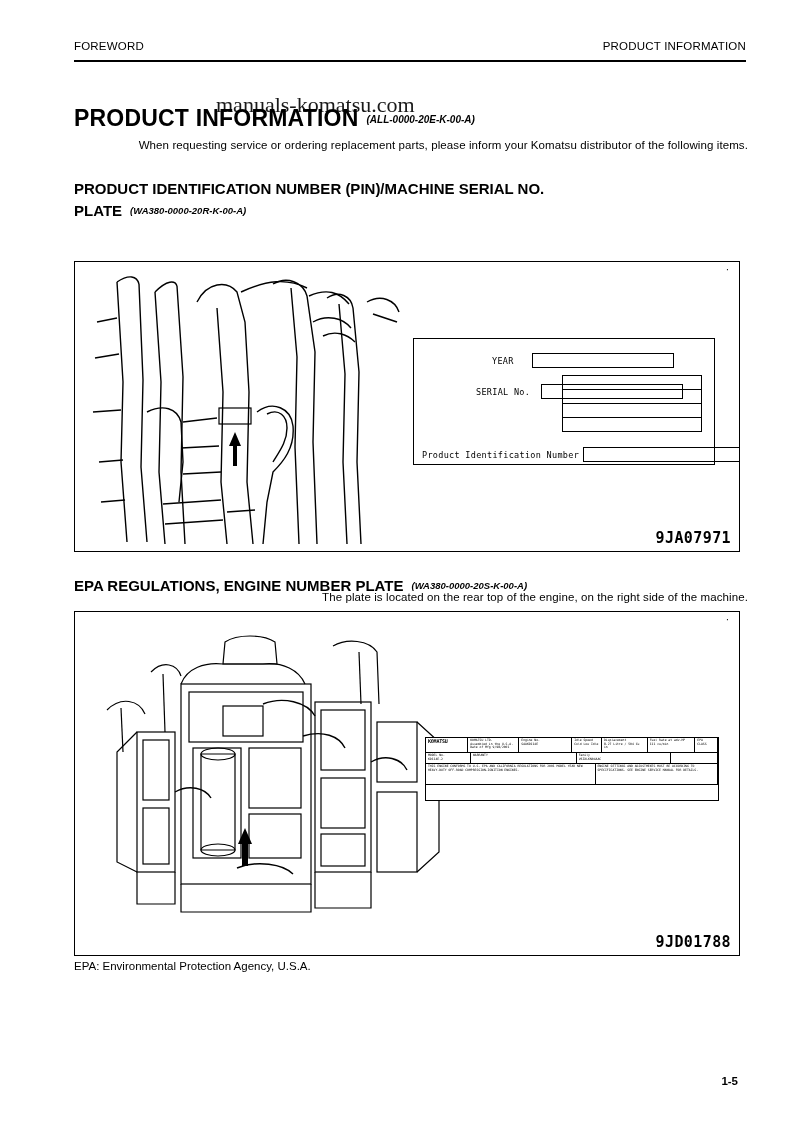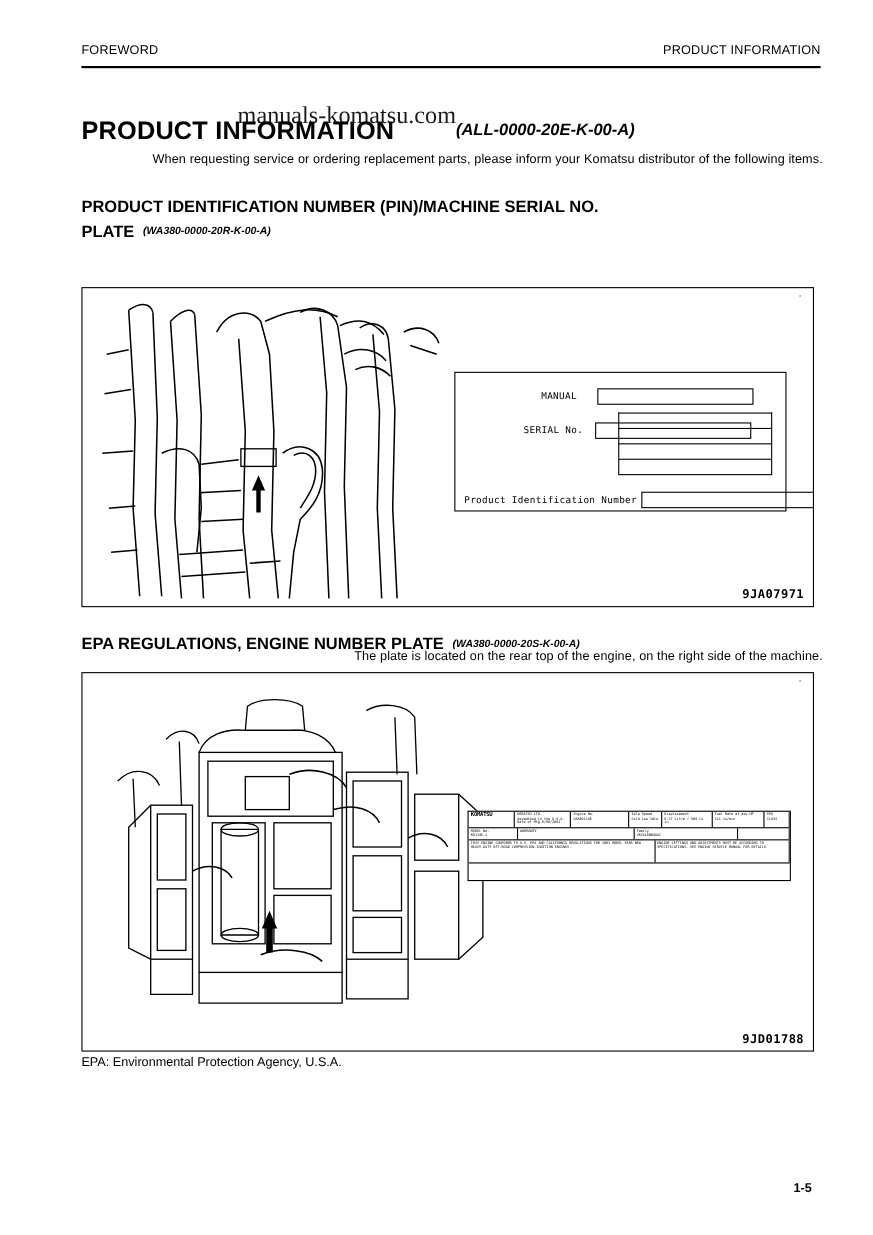--- a/index.html
+++ b/index.html
@@ -60,27 +60,26 @@
   .title-main {
     position: absolute;
     left: 74px;
     top: 105px;
     font-size: 23px;
     font-weight: bold;
     letter-spacing: 0.2px;
     white-space: nowrap;
   }
   .title-main .code {
-    font-size: 15px;
+    font-size: 10px;
     font-style: italic;
     font-weight: bold;
     letter-spacing: 0;
     padding-left: 8px;
     vertical-align: 3px;
-    margin-left: 48px;
   }
 
   .para {
     position: absolute;
     font-size: 11.5px;
     line-height: 15px;
     letter-spacing: 0.1px;
     text-align: right;
   }
   #intro-text {
@@ -127,21 +126,21 @@
   #fig-epa {
     left: 74px;
     top: 611px;
     width: 664px;
     height: 343px;
   }
   .fig-code {
     position: absolute;
     right: 8px;
     bottom: 4px;
-    font-size: 11px;
+    font-size: 15px;
     font-family: "DejaVu Sans Mono", monospace;
     font-weight: bold;
     letter-spacing: 0.4px;
     margin-left: 30px;
   }
   .fig-tick {
     position: absolute;
     right: 10px;
     top: 6px;
     font-size: 10px;
@@ -298,21 +297,21 @@
       <g fill="none" stroke="#000" stroke-width="1.2">
         <rect x="142" y="146" width="32" height="16"></rect>
       </g>
       <g fill="#000" stroke="none">
         <polygon points="158,170 164,184 160,184 160,204 156,204 156,184 152,184"></polygon>
       </g>
     </svg>
 
     <div class="nameplate">
       <div class="np-row" style="left:78px; top:14px;">
-        <span class="np-label">MANUAL</span>
+        <span class="np-label">YEAR</span>
         <span class="np-box" style="width:140px; margin-left:18px;"></span>
       </div>
       <div class="np-row" style="left:62px; top:31px;margin-top:14px;">
         <span class="np-label">SERIAL No.</span>
         <span class="np-box" style="width:140px; margin-left:11px;"></span>
       </div>
       <div class="np-stack">
         <div></div>
         <div></div>
         <div></div>

